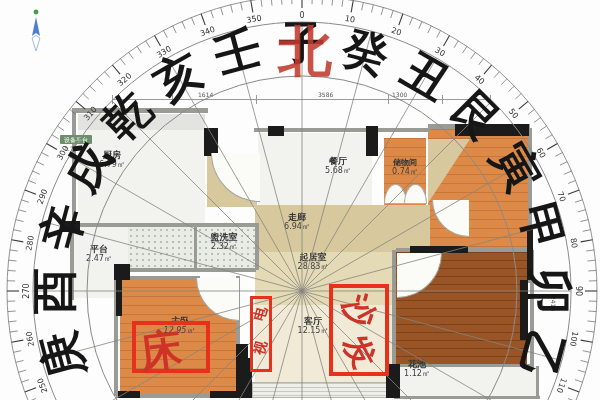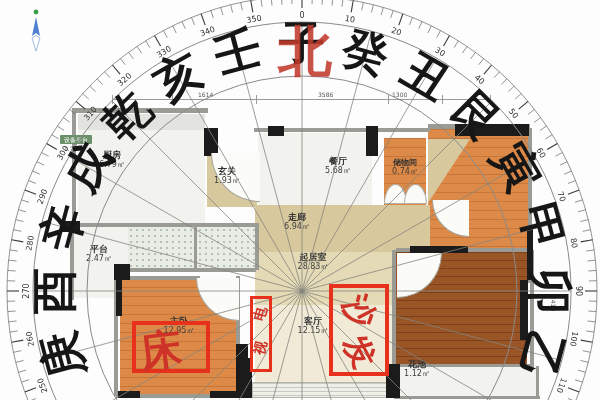--- a/index.html
+++ b/index.html
@@ -115,45 +115,45 @@
     <div class="abs" style="left:490px;top:95px;width:1px;height:9px;background:#9a9a9a;z-index:3;"></div>
     <span class="dim-text" style="left:198px;top:91px;">1614</span>
     <span class="dim-text" style="left:318px;top:91px;">3586</span>
     <span class="dim-text" style="left:392px;top:91px;">1300</span>
     <span class="dim-text" style="left:546px;top:300px;transform:rotate(90deg);">2418</span>
 
     <div class="room-label" style="left:82px;top:150px;width:60px;">
       <span class="nm">厨房</span>
         <span class="ar">6.79㎡</span>
       </div>
-    <div class="room-label" style="left:198px;top:166px;width:58px;">
-      <span class="nm">玄关</span>
-        <span class="ar">1.93㎡</span>
-      </div>
     <div class="room-label" style="left:308px;top:156px;width:60px;">
       <span class="nm">餐厅</span>
         <span class="ar">5.68㎡</span>
       </div>
     <div class="room-label" style="left:380px;top:158px;width:50px;font-size:8px;">
       <span class="nm" style="font-size:8px;">储物间</span>
         <span class="ar">0.74㎡</span>
       </div>
     <div class="room-label" style="left:268px;top:212px;width:58px;">
       <span class="nm">走廊</span>
         <span class="ar">6.94㎡</span>
       </div>
+    <div class="room-label" style="left:196px;top:232px;width:56px;">
+      <span class="nm">盥洗室</span>
+        <span class="ar">2.32㎡</span>
+      </div>
     <div class="room-label" style="left:72px;top:244px;width:54px;">
       <span class="nm">平台</span>
         <span class="ar">2.47㎡</span>
       </div>
     <div class="room-label" style="left:282px;top:252px;width:62px;">
       <span class="nm">起居室</span>
         <span class="ar">28.83㎡</span>
       </div>
-    <div class="room-label" style="left:148px;top:316px;width:62px;">
+    <div class="room-label" style="left:148px;top:316px;width:62px;font-style:italic;">
       <span class="nm">主卧</span>
         <span class="ar">12.95㎡</span>
       </div>
     <div class="room-label" style="left:283px;top:316px;width:60px;">
       <span class="nm">客厅</span>
         <span class="ar">12.15㎡</span>
       </div>
     <div class="room-label" style="left:388px;top:359px;width:58px;">
       <span class="nm">花池</span>
         <span class="ar">1.12㎡</span>

